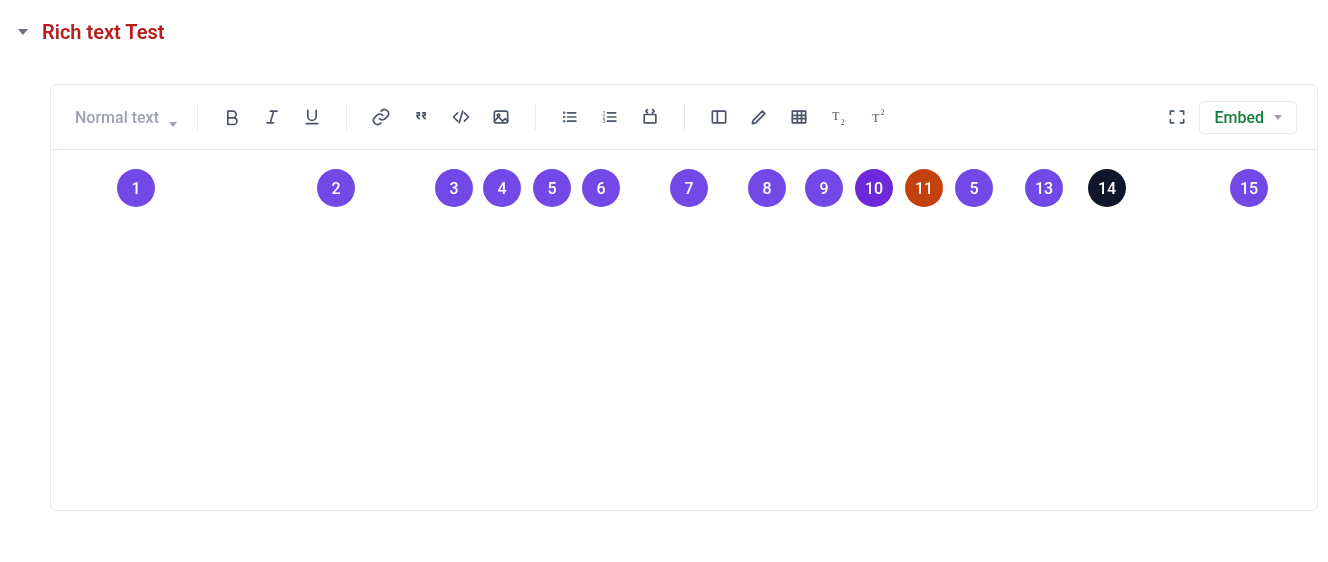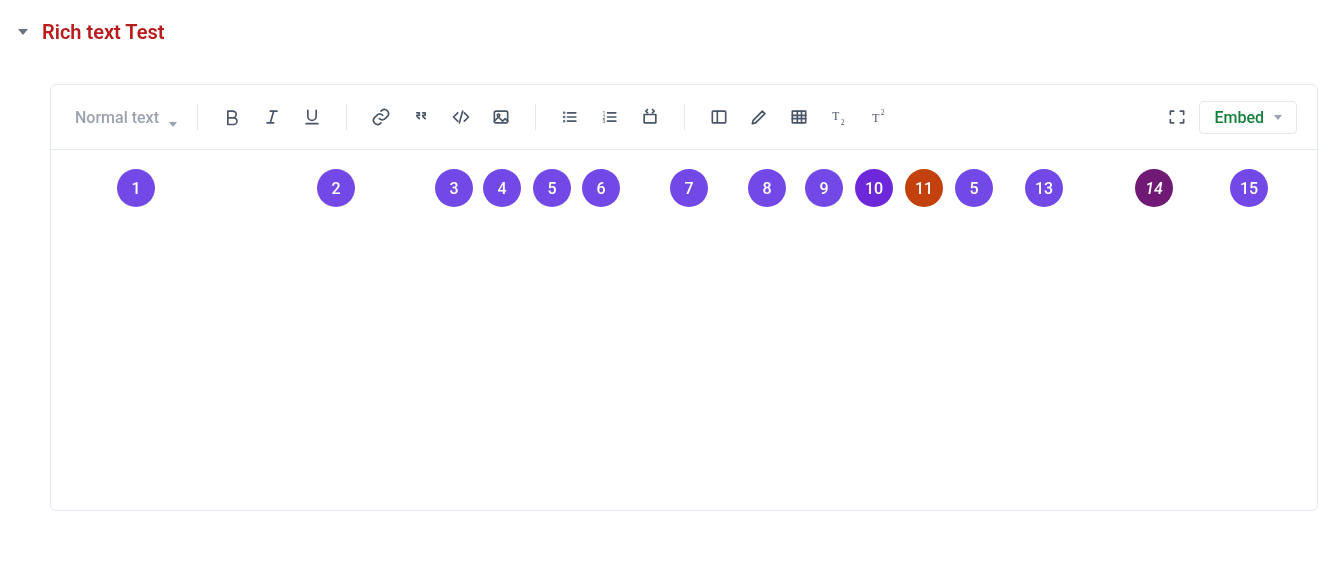--- a/index.html
+++ b/index.html
@@ -263,17 +263,17 @@
         <div class="marker" style="left: 418px; background: rgb(114, 72, 230);">4</div>
         <div class="marker" style="left: 468px; background: rgb(114, 72, 230);">5</div>
         <div class="marker" style="left: 517px; background: rgb(114, 72, 230);">6</div>
         <div class="marker" style="left: 605px; background: rgb(114, 72, 230);">7</div>
         <div class="marker" style="left: 683px; background: rgb(114, 72, 230);">8</div>
         <div class="marker" style="left: 740px; background: rgb(114, 72, 230);">9</div>
         <div class="marker" style="left: 790px; background: #6d28d9;">10</div>
         <div class="marker" style="left: 840px; background: #c2410c;">11</div>
         <div class="marker" style="left: 890px; background: rgb(114, 72, 230);">5</div>
         <div class="marker" style="left: 960px; background: rgb(114, 72, 230);">13</div>
-        <div class="marker" style="left: 1070px; background: #701a75; font-style: italic;">14</div>
+        <div class="marker" style="left: 1023px; background: #0f172a;">14</div>
         <div class="marker" style="left: 1165px; background: rgb(114, 72, 230);">15</div>
       </div>
   </div>
 </div>
 
 </body></html>

